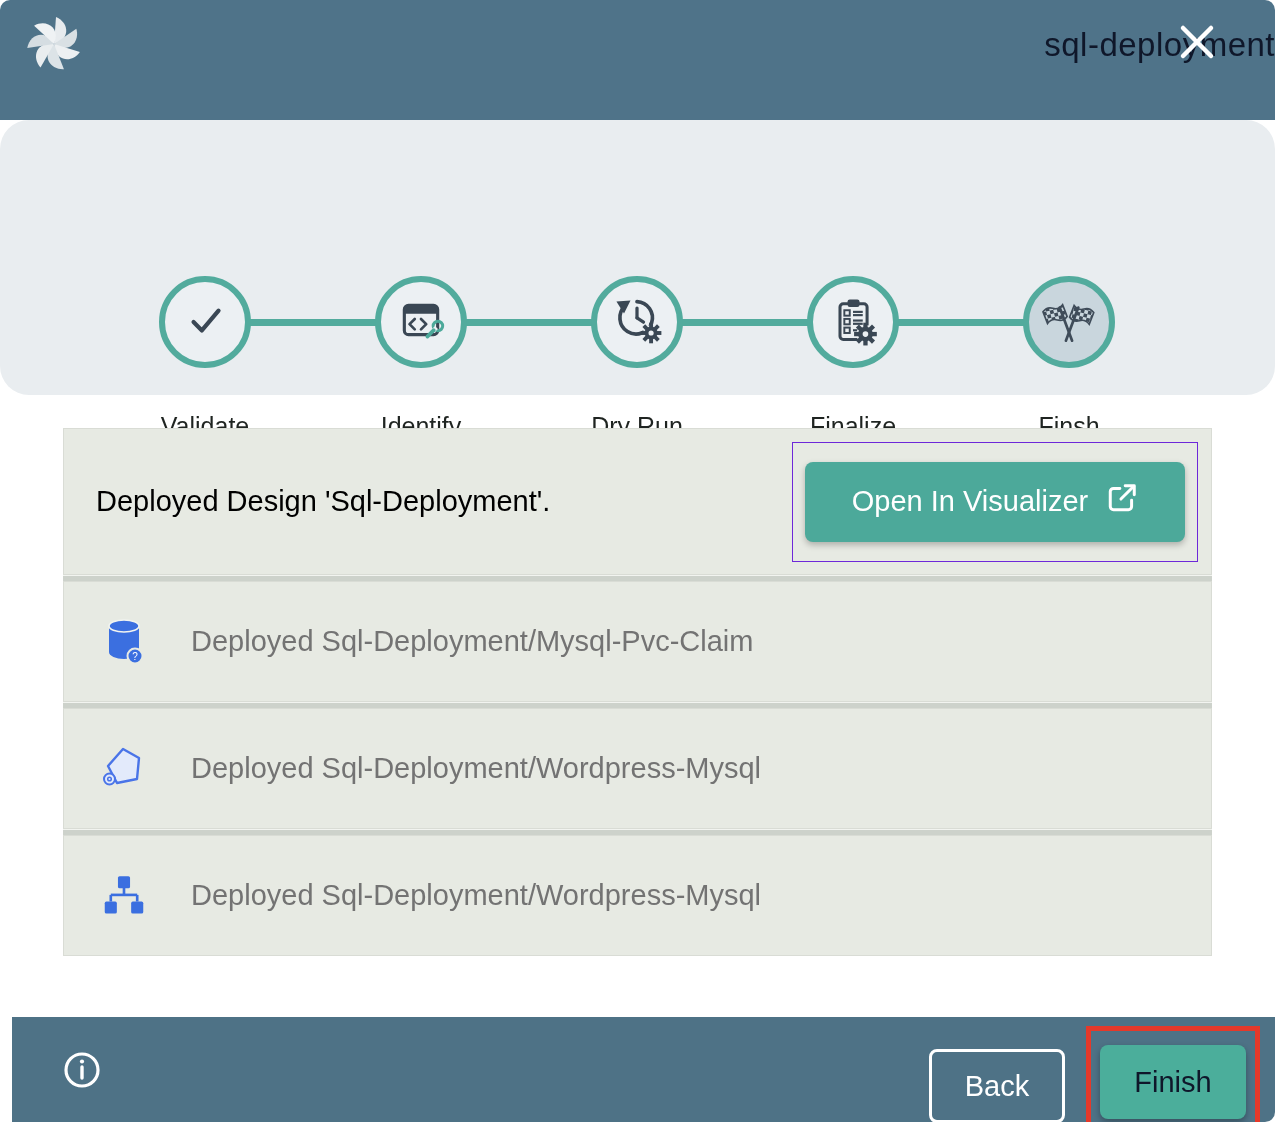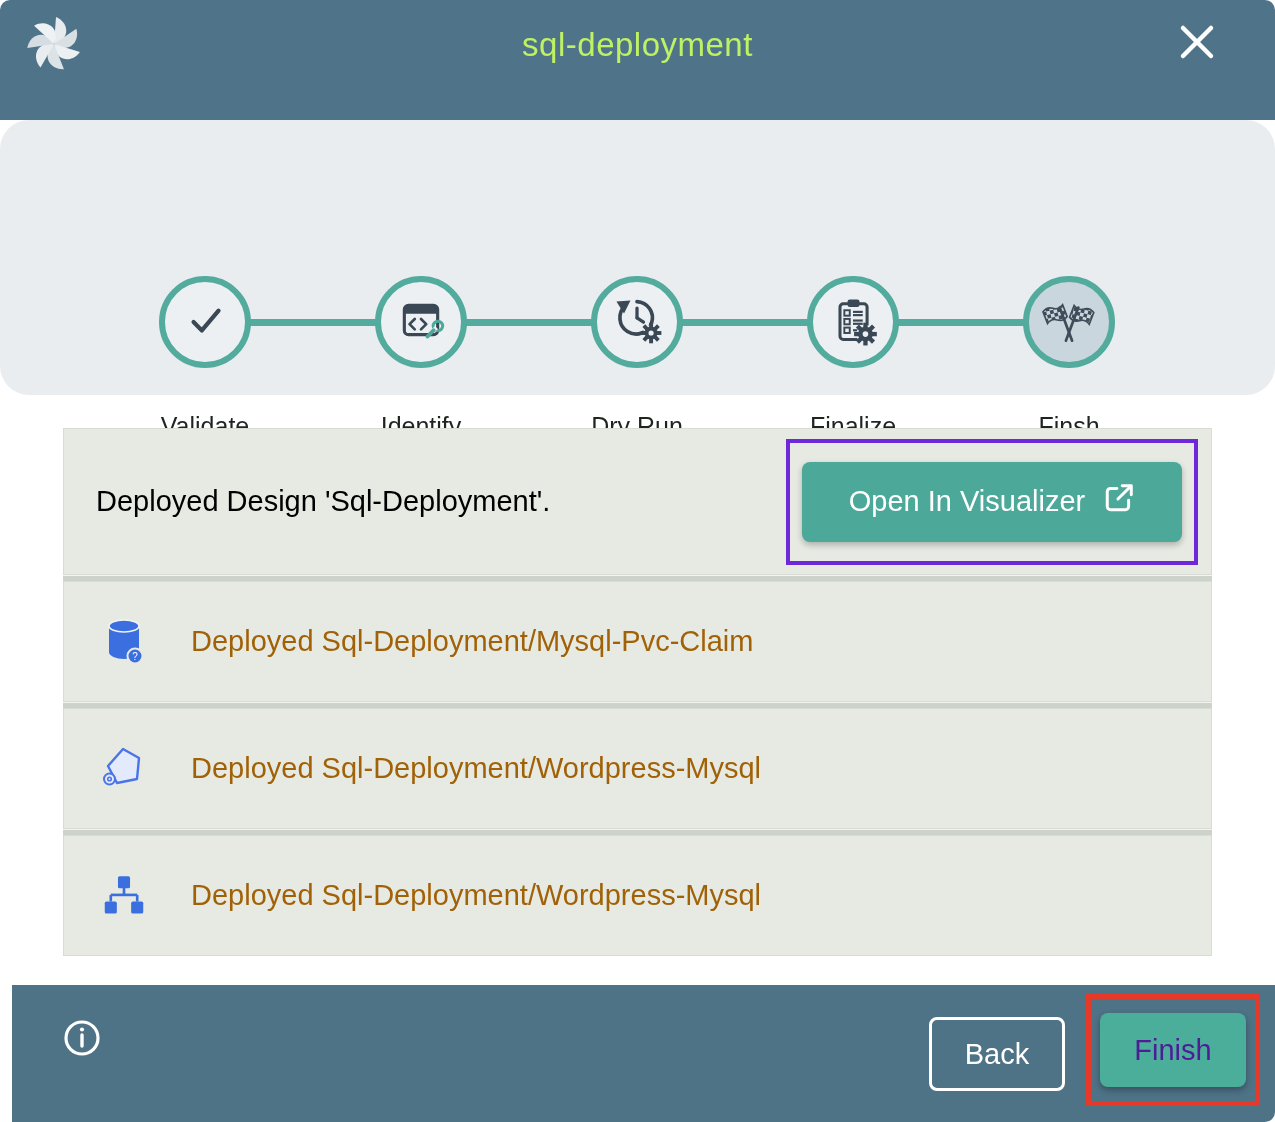--- a/index.html
+++ b/index.html
@@ -2,49 +2,49 @@
 <html><head>
 <meta charset="utf-8">
 <style>
   * { margin:0; padding:0; box-sizing:border-box; }
   html,body { width:1275px; height:1122px; background:#ffffff; font-family:"Liberation Sans", sans-serif; overflow:hidden; }
   .modal { width:1275px; height:1122px; display:flex; flex-direction:column; border-radius:10px; overflow:hidden; }
 
   
   .header { position:relative; height:120px; background:#4F7389; flex:none; }
   .logo { position:absolute; left:22px; top:12px; width:64px; height:64px; }
-  .title { position:absolute; left:0; right:0; top:26px; text-align:center; color:#bef264; font-size:33px; letter-spacing:0.5px; }
+  .title { position:absolute; left:0; right:0; top:26px; text-align:right; color:#0f172a; font-size:33px; letter-spacing:0.5px; }
   .close-btn { position:absolute; right:58px; top:22px; width:40px; height:40px; background:none; border:none; cursor:pointer; }
 
   
   .stepper { position:relative; height:275px; background:#E9EDF0; flex:none;border-radius:29px; }
   .connector { position:absolute; left:205px; top:199px; width:864px; height:7px; background:#52AB9D; border-radius:4px; }
   .circles { position:absolute; left:159px; top:156px; display:flex; gap:124px; }
   .step-circle { width:92px; height:92px; border-radius:50%; border:6px solid #52AB9D; background:#ECF0F3; display:flex; align-items:center; justify-content:center; cursor:pointer; }
   .step-circle.active { background:#C9D6DD; }
   .labels { position:absolute; left:97px; top:286px; display:flex; }
   .step-label { width:216px; text-align:center; font-size:25px; color:#1F2421; line-height:40px; white-space:pre-line; }
 
   
   .content { flex:1; background:#ffffff; padding:33px 63px 0 63px; }
   .row-summary { height:147px; background:#E7EAE3; border:1px solid #D9DCD5; display:flex; align-items:center; justify-content:space-between; padding-left:32px; position:relative; }
   .summary-text { font-size:29px; color:#000000; }
-  .annotation-box { border:4px solid #6d28d9; padding:19px 12px; margin-right:13px; background:transparent; }
+  .annotation-box { border:1px solid #6d28d9; padding:19px 12px; margin-right:13px; background:transparent; }
   .visualizer-btn { width:380px; height:80px; background:#4CA99A; border:none; border-radius:8px; color:#ffffff; font-size:29px; display:flex; align-items:center; justify-content:center; gap:18px; cursor:pointer; box-shadow:0 3px 6px rgba(0,0,0,0.25); }
   .sep { height:6px; background:#CDD2CB; border-top:1px solid #F2F4F0; }
   .dep-row { height:121px; background:#E7EAE3; border:1px solid #D9DCD5; display:flex; align-items:center; padding-left:35px; gap:42px; }
   .dep-row .row-icon { width:50px; height:54px; flex:none; display:flex; align-items:center; justify-content:center; }
-  .row-text { font-size:29px; color:#a16207; }
-
-  
-  .footer { position:relative; height:137px; background:#4E7286; flex:none;margin-left:12px; }
+  .row-text { font-size:29px; color:#737373; }
+
+  
+  .footer { position:relative; height:105px; background:#4E7286; flex:none;margin-left:12px; }
   .info-btn { position:absolute; left:50px; top:33px; width:40px; height:40px; background:none; border:none; cursor:pointer; }
   .back-btn { position:absolute; right:210px; top:32px; width:136px; height:74px; background:transparent; border:3px solid #ffffff; border-radius:8px; color:#ffffff; font-size:29px; cursor:pointer; }
   .finish-annotation { position:absolute; right:15px; top:9px; border:5px solid #E5392A; padding:14px 9px; }
-  .finish-btn { width:146px; height:74px; background:#4BAE9B; border:none; border-radius:8px; color:#4c1d95; font-size:29px; cursor:pointer; box-shadow:0 3px 6px rgba(0,0,0,0.3); }
+  .finish-btn { width:146px; height:74px; background:#4BAE9B; border:none; border-radius:8px; color:#0f172a; font-size:29px; cursor:pointer; box-shadow:0 3px 6px rgba(0,0,0,0.3); }
 </style>
 </head>
 <body>
 
 <div class="modal">
 
   <div class="header">
     <span class="logo">
       <svg viewBox="0 0 64 64" width="64" height="64">
         <g transform="translate(32,32)">

